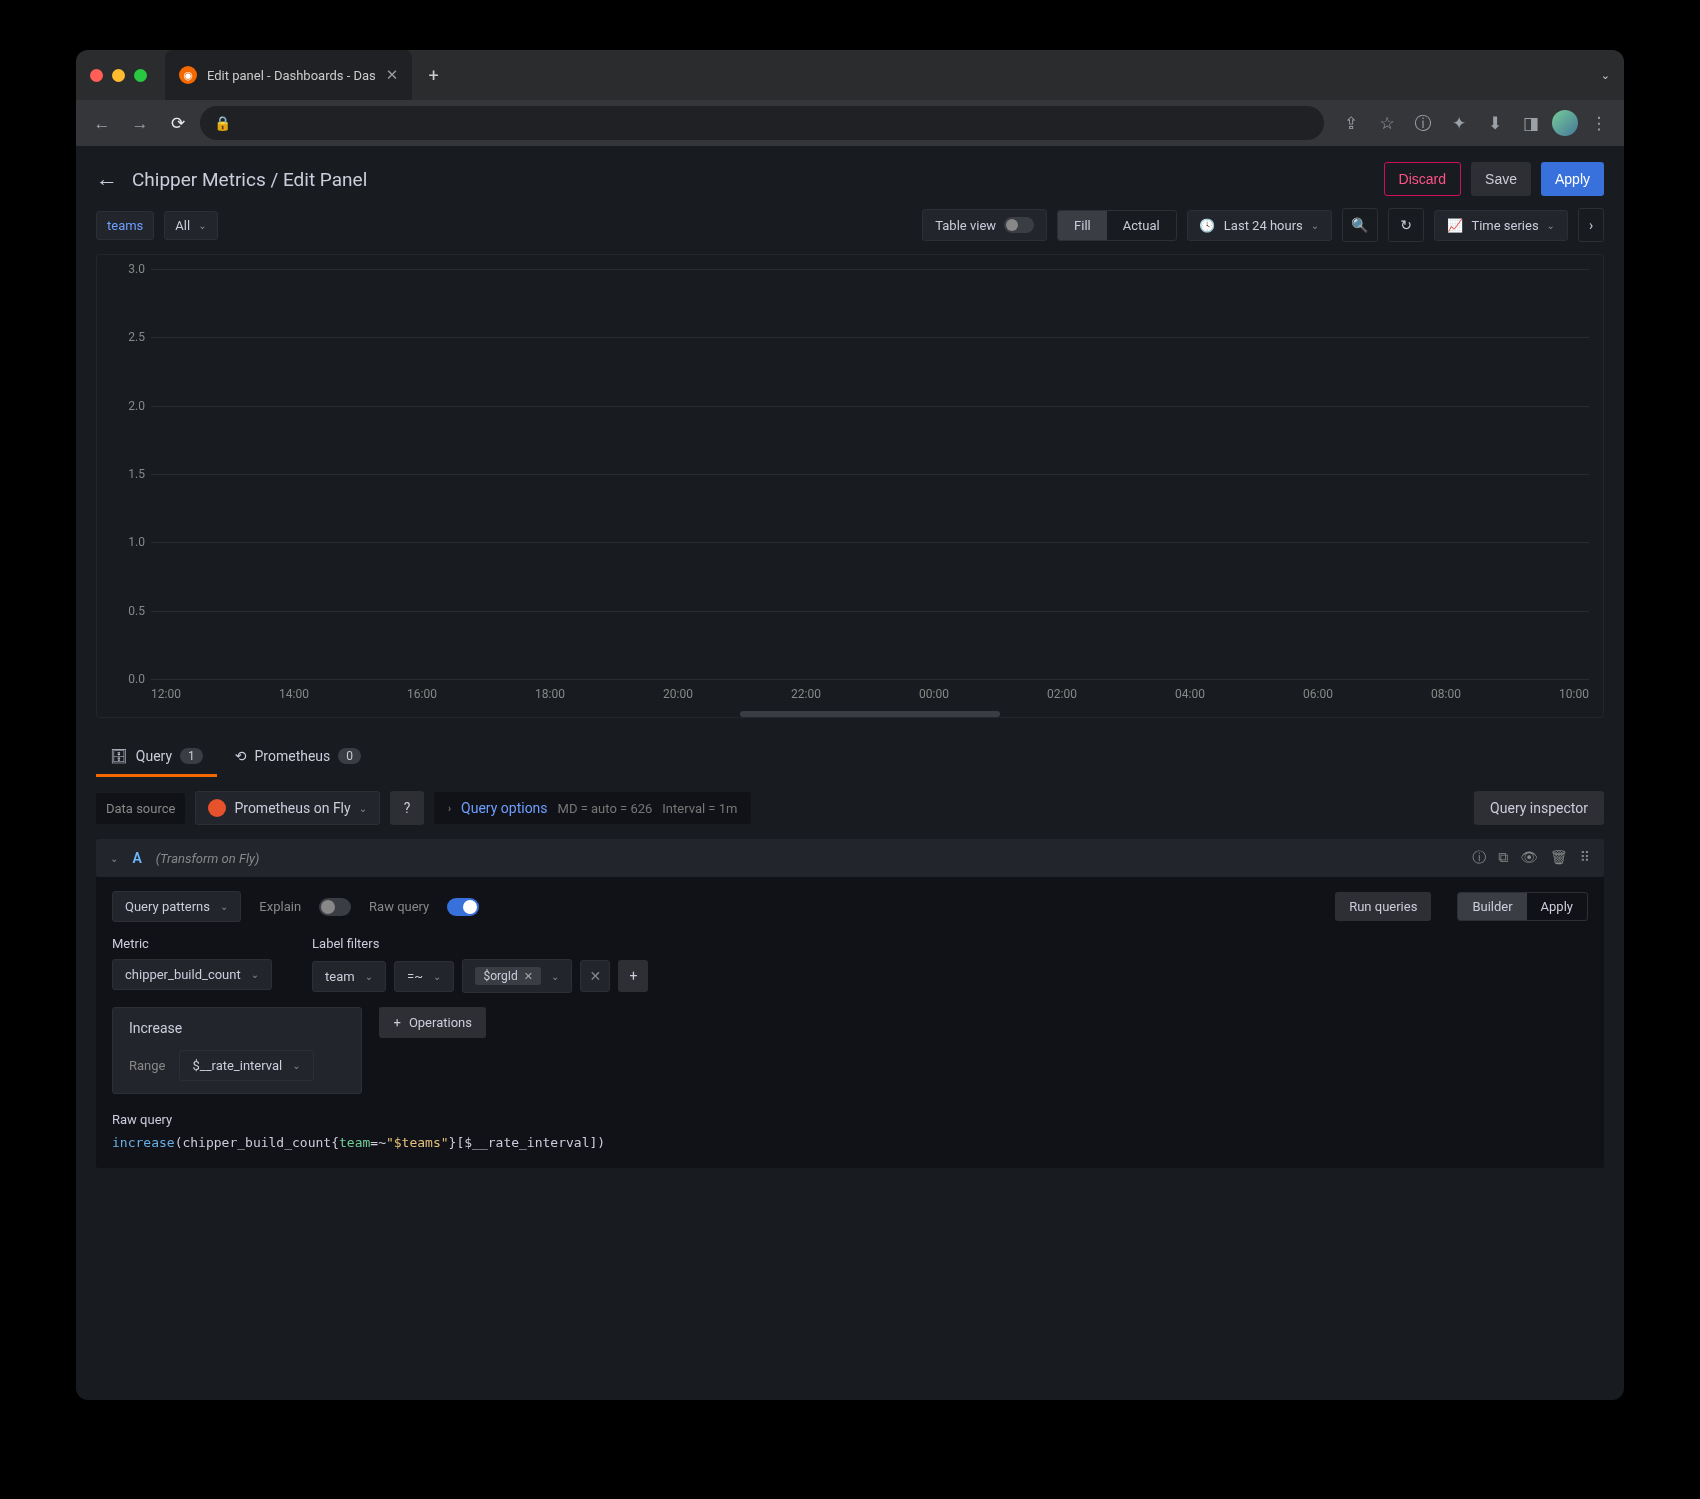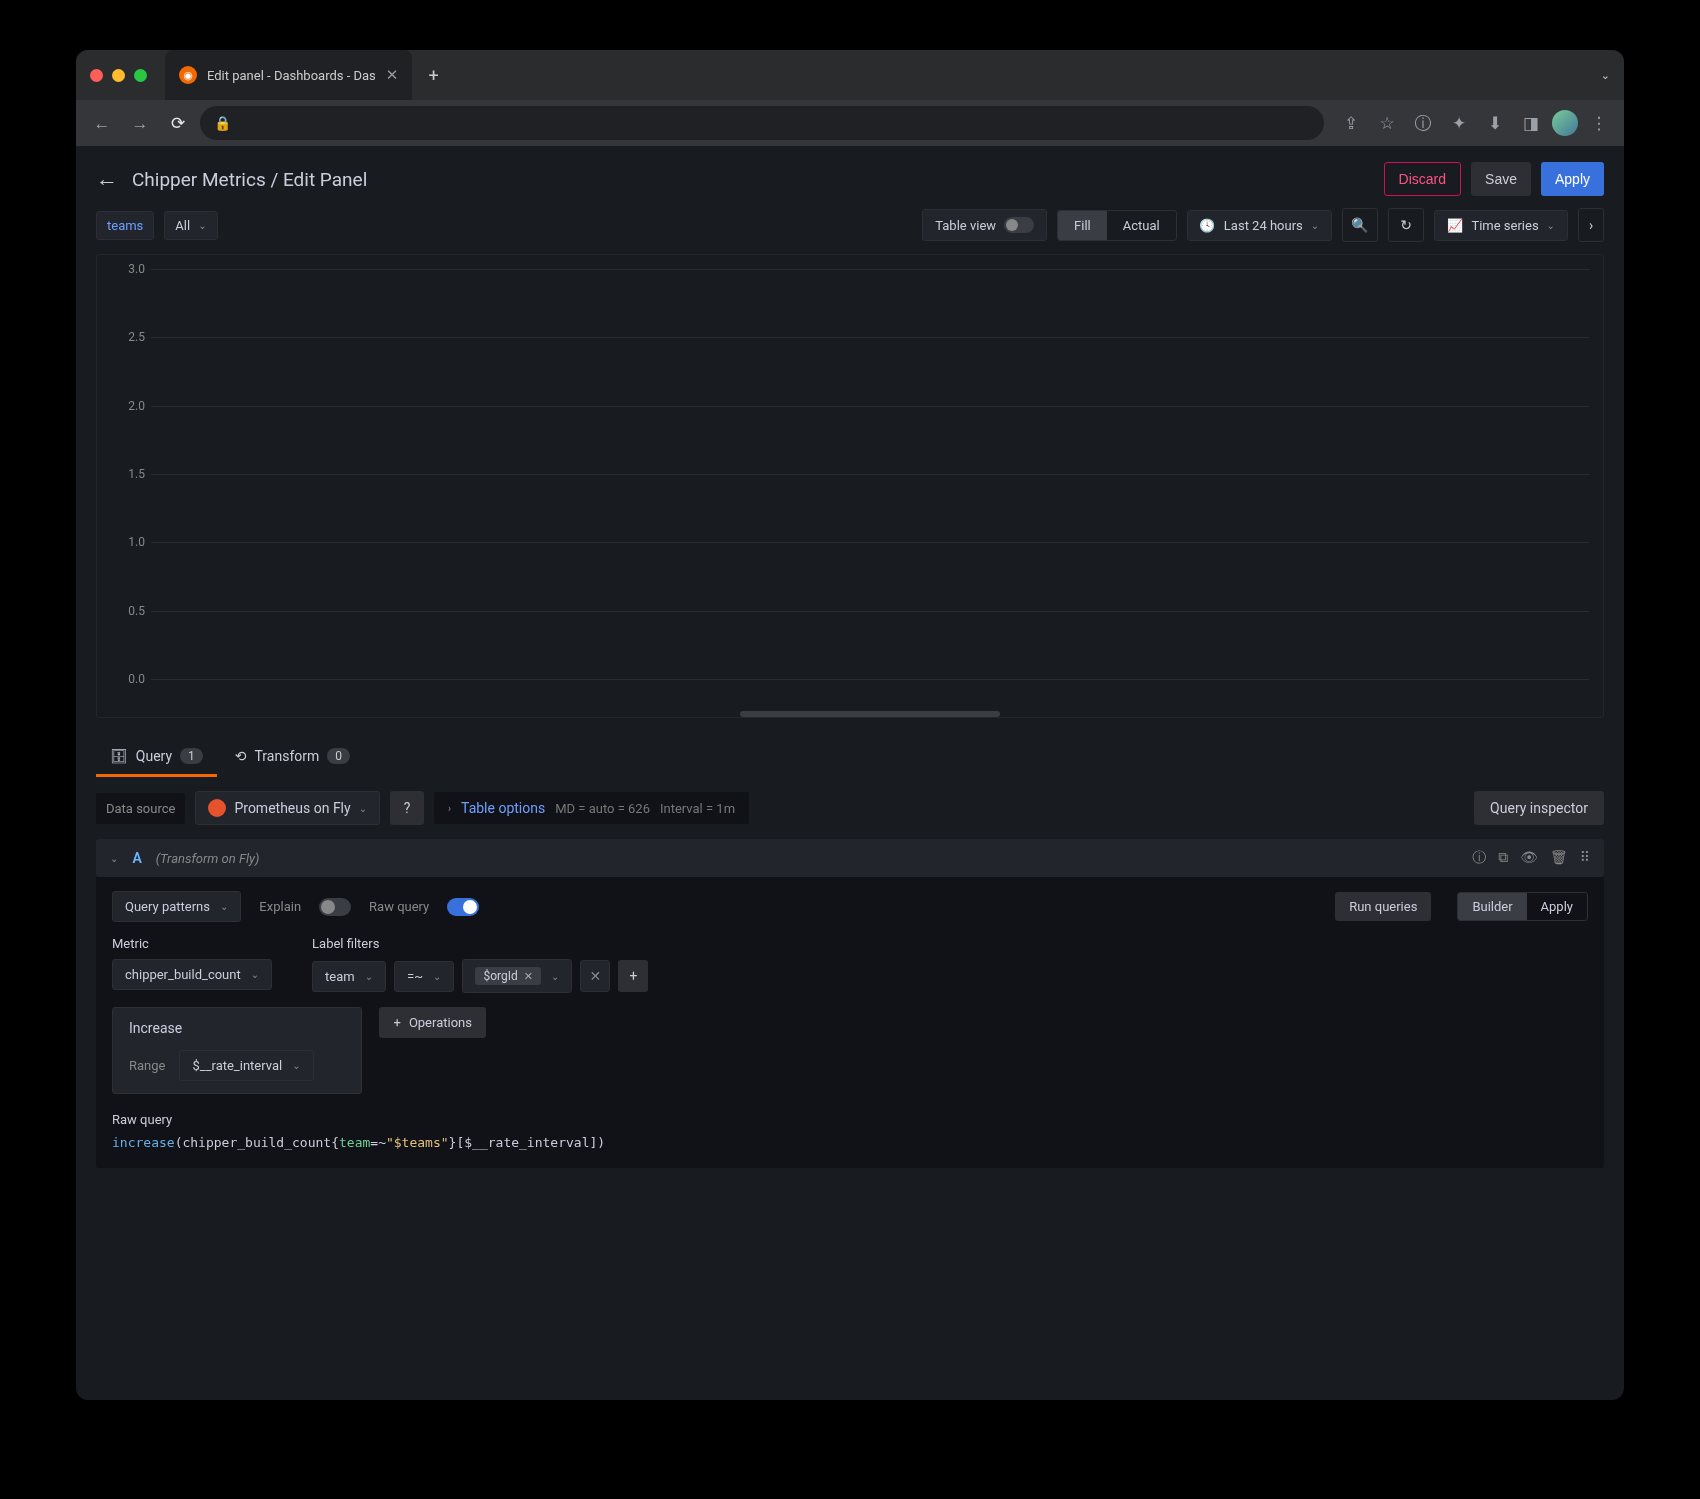--- a/index.html
+++ b/index.html
@@ -1713,48 +1713,62 @@
           <div class="bar"></div>
           <div class="bar"></div>
           <div class="bar"></div>
           <div class="bar"></div>
           <div class="bar"></div>
           <div class="bar"></div>
           <div class="bar">
             <div style="height: 33.3333%; background: rgb(106, 76, 147);"></div>
           </div>
         </div>
+      <div class="xaxis" id="xaxis">
+          <div class="xlab">12:00</div>
+          <div class="xlab">14:00</div>
+          <div class="xlab">16:00</div>
+          <div class="xlab">18:00</div>
+          <div class="xlab">20:00</div>
+          <div class="xlab">22:00</div>
+          <div class="xlab">00:00</div>
+          <div class="xlab">02:00</div>
+          <div class="xlab">04:00</div>
+          <div class="xlab">06:00</div>
+          <div class="xlab">08:00</div>
+          <div class="xlab">10:00</div>
+        </div>
       <div class="scrollind"></div>
     </div>
   </div>
 
   <div class="qtabs">
     <div class="qtab active">
       <span>🗄</span>
       <span>Query</span>
       <span class="badge">1</span>
     </div>
     <div class="qtab">
       <span>⟲</span>
-      <span>Transform</span>
+      <span>Prometheus</span>
       <span class="badge">0</span>
     </div>
   </div>
 
   <div class="qrow">
     <div class="dslabel">Data source</div>
     <div class="dssel">
       <div class="promicon"></div>
       <span>Prometheus on Fly</span>
         <span class="chev">⌄</span>
     </div>
     <div class="help">?</div>
     <div class="qopt">
       <span class="chev">›</span>
-      <span class="link">Table options</span>
+      <span class="link">Query options</span>
       <span class="meta">MD = auto = 626</span>
       <span class="meta">Interval = 1m</span>
     </div>
     <div class="qinsp">Query inspector</div>
   </div>
 
   <div class="qed">
     <div class="qhead">
       <span class="chev">⌄</span>
       <span class="qa">A</span>

